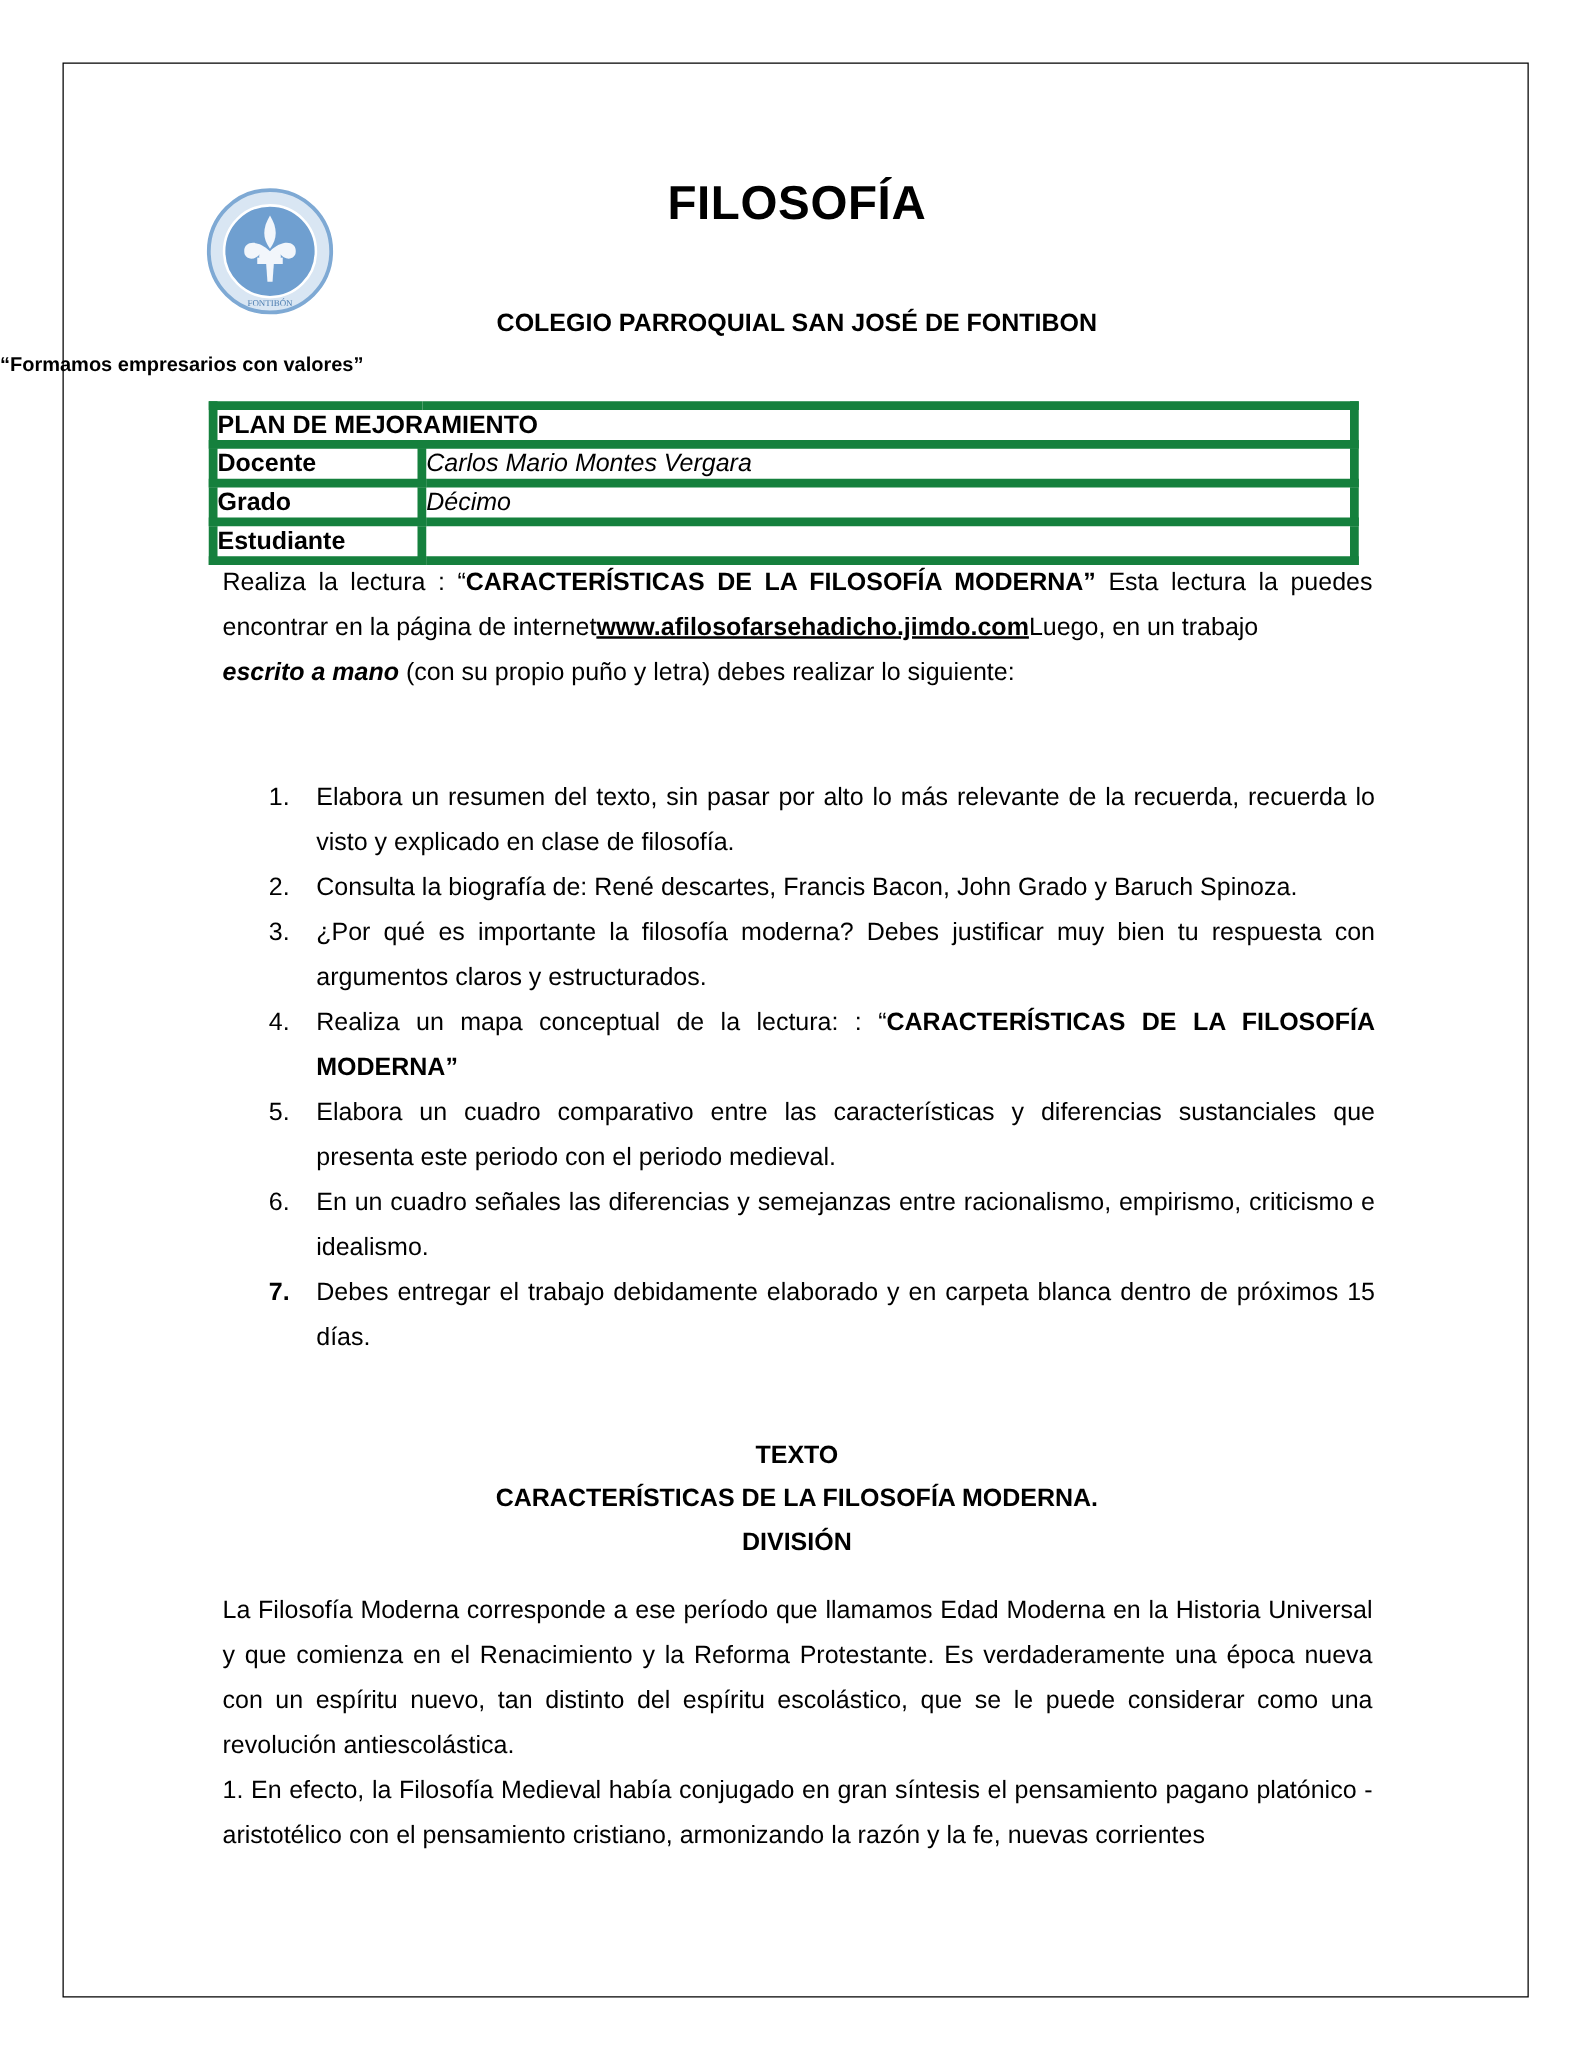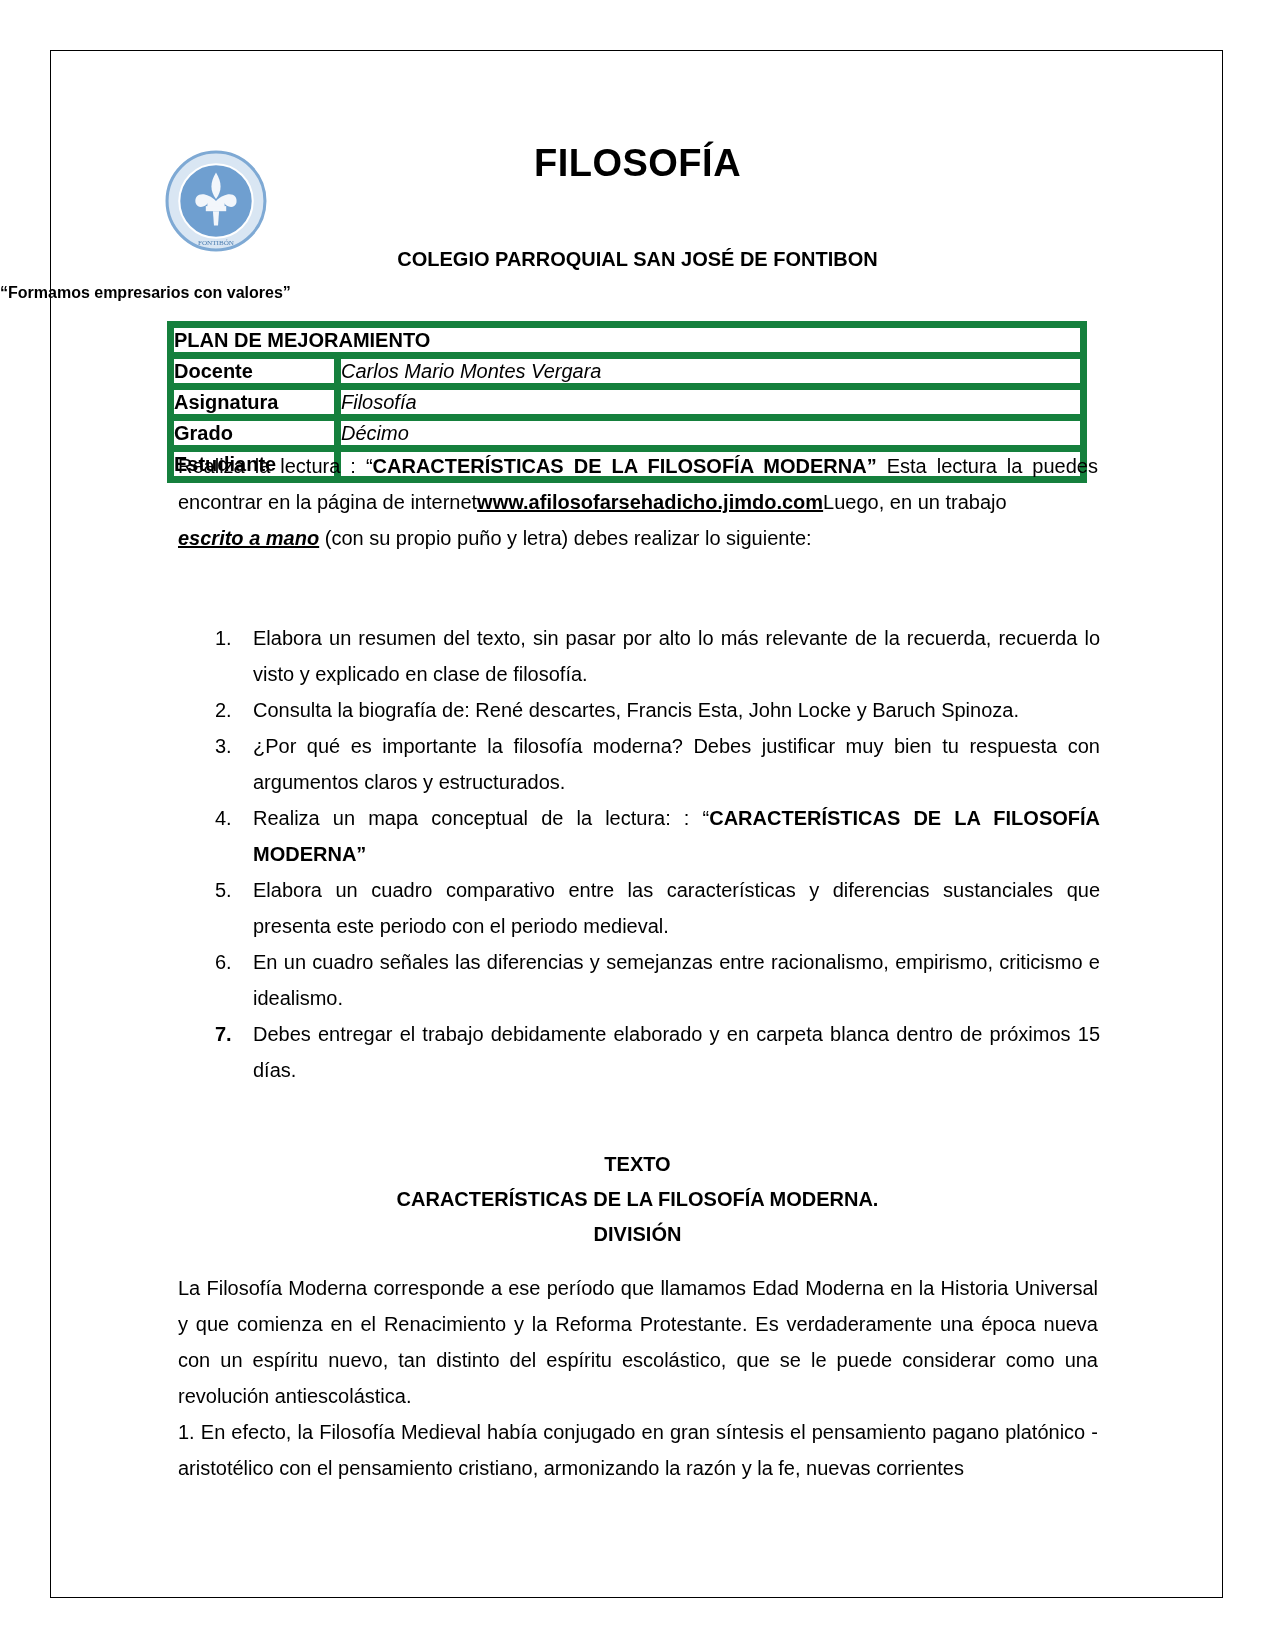--- a/index.html
+++ b/index.html
@@ -18,21 +18,21 @@
                border-collapse: collapse; font-size: 20px; }
   table.plan td { border: 7px solid #15803d; padding: 0; height: 24px; line-height: 22px; text-align: left; }
   table.plan td.head { font-weight: bold; }
   table.plan td.label { width: 160px; font-weight: bold; }
   table.plan td.value { font-style: italic; margin-top: 30px; }
   .body-text { position: absolute; left: 178px; width: 920px; font-size: 20px; line-height: 36px;
                text-align: justify; }
   .intro { top: 448px; }
   .intro b { font-weight: bold; }
   .intro .link { font-weight: bold; text-decoration: underline; }
-  .intro .hand { font-weight: bold; font-style: italic; text-decoration: underline; }
+  .intro .hand { font-weight: bold; font-style: italic; }
   ol.tasks { position: absolute; left: 213px; top: 620px; width: 887px; margin: 0; padding: 0;
              list-style: none; font-size: 20px; line-height: 36px; }
   ol.tasks li { position: relative; padding-left: 40px; text-align: justify; }
   ol.tasks li .num { position: absolute; left: 2px; top: 0; }
   ol.tasks li .num.bold { font-weight: bold; }
   .sec-head { position: absolute; left: 0; width: 1275px; text-align: center; font-size: 20px;
               font-weight: bold; }
   .reading { top: 1270px; }
 </style>
 </head>
@@ -58,39 +58,35 @@
 <table class="plan">
   <tbody>
       <tr>
     <td class="head" colspan="2">PLAN DE MEJORAMIENTO</td>
   </tr>
   <tr>
     <td class="label">Docente</td>
     <td class="value">Carlos Mario Montes Vergara</td>
   </tr>
   <tr>
-    <td class="label">Asignatura</td>
-    <td class="value">Filosofía</td>
-  </tr>
-  <tr>
     <td class="label">Grado</td>
     <td class="value">Décimo</td>
   </tr>
   <tr>
     <td class="label">Estudiante</td>
     <td class="value"></td>
   </tr>
 </tbody>
   </table>
 
 <div class="body-text intro"><span>Realiza la lectura : “</span><b>CARACTERÍSTICAS DE LA FILOSOFÍA MODERNA”</b><span>  Esta lectura la puedes encontrar en la página de internet</span><span class="link">www.afilosofarsehadicho.jimdo.com</span><span>Luego, en un trabajo </span><br><span class="hand">escrito a mano</span><span> (con su propio puño y letra) debes realizar  lo siguiente:</span></div>
 
 <ol class="tasks">
   <li><span class="num">1.</span><span>Elabora un resumen del texto, sin pasar por alto lo más relevante de la recuerda, recuerda lo visto y explicado en clase de filosofía.</span></li>
-  <li><span class="num">2.</span><span>Consulta la biografía de: René descartes, Francis Esta, John Locke y Baruch Spinoza.</span></li>
+  <li><span class="num">2.</span><span>Consulta la biografía de: René descartes, Francis Bacon, John Grado y Baruch Spinoza.</span></li>
   <li><span class="num">3.</span><span>¿Por qué es importante la filosofía moderna? Debes justificar muy bien tu respuesta con argumentos claros y estructurados.</span></li>
   <li><span class="num">4.</span><span>Realiza un mapa conceptual de la lectura: : “</span><b>CARACTERÍSTICAS DE LA FILOSOFÍA MODERNA”</b></li>
   <li><span class="num">5.</span><span>Elabora un cuadro comparativo entre las características y diferencias sustanciales que presenta este periodo con el periodo medieval.</span></li>
   <li><span class="num">6.</span><span>En un cuadro señales las diferencias y semejanzas entre racionalismo, empirismo, criticismo e idealismo.</span></li>
   <li><span class="num bold">7.</span><span>Debes entregar el trabajo debidamente elaborado y en carpeta blanca dentro de próximos 15 días.</span></li>
 </ol>
 
 <div class="sec-head" style="top:1153px;">TEXTO</div>
 <div class="sec-head" style="top:1188px;">CARACTERÍSTICAS DE LA FILOSOFÍA MODERNA.</div>
 <div class="sec-head" style="top:1223px;text-align:center;">DIVISIÓN</div>

